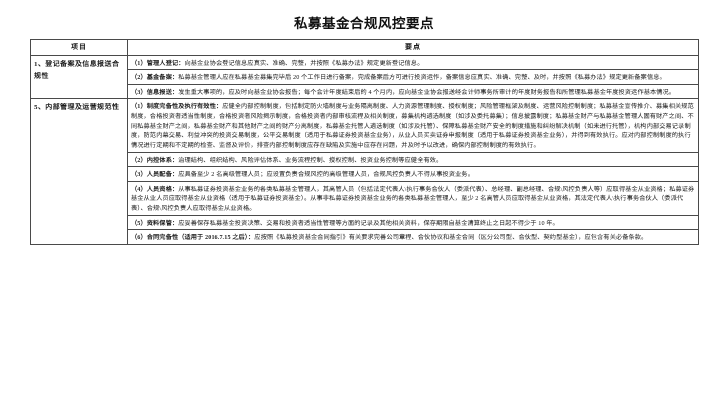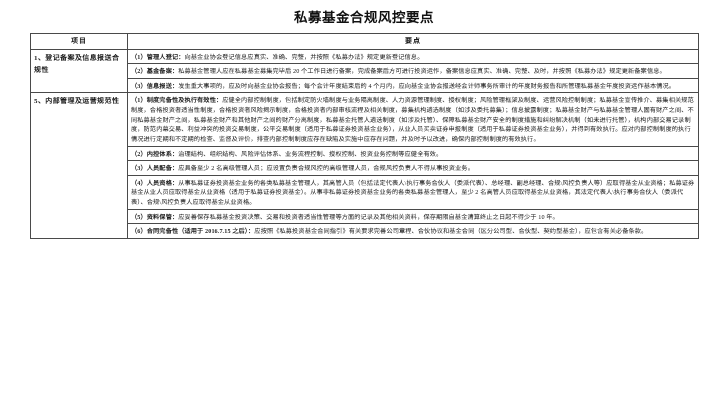--- a/index.html
+++ b/index.html
@@ -13,21 +13,21 @@
     height: 404px;
     overflow: hidden;
     font-family: "Liberation Serif", "DejaVu Serif", serif;
     color: #1a1a1a;
     -webkit-font-smoothing: antialiased;
   }
   .page {
     width: 728px;
     height: 404px;
     box-sizing: border-box;
-    padding: 2px 30px 0 30px;
+    padding: 8px 30px 0 30px;
     position: relative;
     border-radius: 26px;
   }
   .doc-title {
     text-align: center;
     font-size: 13.5px;
     font-weight: bold;
     letter-spacing: 0.5px;
     margin: 4px 0 7px 0;
     font-family: "Liberation Serif", "DejaVu Serif", serif;

